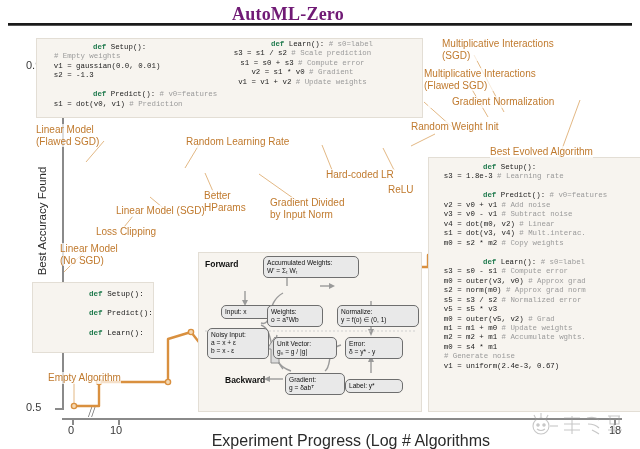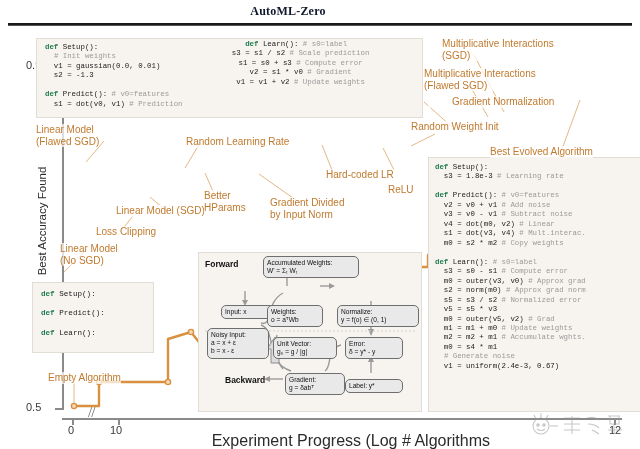--- a/index.html
+++ b/index.html
@@ -3,22 +3,22 @@
 <meta charset="utf-8">
 <style>
   html,body{margin:0;padding:0;}
   body{
     width:640px;height:449px;background:#ffffff;position:relative;overflow:hidden;
     font-family:"Liberation Sans", sans-serif;color:#222;
   }
   
   #paper-title{
     position:absolute;left:0;top:4px;width:576px;text-align:center;
-    font-family:"Liberation Serif", serif;font-weight:bold;font-size:12px;
-    letter-spacing:.2px;color:#0f172a;
+    font-family:"Liberation Serif", serif;font-weight:bold;font-size:18px;
+    letter-spacing:.2px;color:#701a75;
   }
   #title-rule{
     position:absolute;left:8px;top:23px;width:624px;height:0;
     border-top:2px solid #1a1a1a;border-bottom:1px solid #555;
   }
   
   #plot-area{position:absolute;left:0;top:28px;width:640px;height:400px;}
   .axis-line{position:absolute;background:#8a8a8a;}
   #y-axis{left:62px;top:66px;width:2px;height:344px;}
   #x-axis{left:62px;top:418px;width:560px;height:2px;}
@@ -48,21 +48,21 @@
   }
   
   #curve-svg,#leader-svg{position:absolute;left:0;top:0;width:640px;height:449px;}
   #leader-svg{pointer-events:none;}
   
   .codebox{
     position:absolute;background:#f7f4ef;border:1px solid #e3ded5;
     font-family:"Liberation Mono", monospace;white-space:pre;
     color:#1b1b1b;line-height:1.28;
   }
-  .codebox .kw{color:#1f7a4d;font-weight:bold;}
+  .codebox .kw{color:#1f7a4d;font-weight:bold;margin-left:48px;}
   .codebox .cm{color:#9a9a9a;font-weight:normal;}
   #code-top{left:36px;top:38px;width:385px;height:75px;font-size:7.4px;padding:3px 0 0 0;}
   #code-top .col-a{position:absolute;left:8px;top:4px;}
   #code-top .col-b{position:absolute;left:186px;top:1px;text-align:center;}
   #code-empty{left:32px;top:282px;width:112px;height:62px;font-size:7.6px;padding:7px 0 0 8px;}
   #code-best{left:428px;top:157px;width:208px;height:248px;font-size:7.4px;padding:5px 0 0 6px;}
   
   .anno{
     position:absolute;color:#c07a2e;font-size:10px;line-height:1.15;
     background:rgba(255,255,255,.72);
@@ -96,21 +96,21 @@
 <div class="tick" id="y-tick-hi"></div>
 <div class="tick" id="y-tick-lo"></div>
 <div class="tick" id="x-tick-0"></div>
 <div class="tick" id="x-tick-10"></div>
 <div class="tick" id="x-tick-12"></div>
 
 <div class="ticklabel" id="y-label-hi">0.9</div>
 <div class="ticklabel" id="y-label-lo">0.5</div>
 <div class="ticklabel" id="x-label-0">0</div>
 <div class="ticklabel" id="x-label-10">10</div>
-<div class="ticklabel" id="x-label-12">12</div>
+<div class="ticklabel" id="x-label-12">18</div>
 <div id="axis-break">//</div>
 
 <div id="y-axis-title">Best Accuracy Found</div>
 <div id="x-axis-title">Experiment Progress (Log # Algorithms Evaluated)</div>
 
 <svg id="leader-svg">
   <g stroke="#e3b884" stroke-width="1" fill="none">
     <line x1="74" y1="406" x2="74" y2="382"></line>
     <line x1="85" y1="251" x2="64" y2="272"></line>
     <line x1="120" y1="232" x2="133" y2="216"></line>
@@ -144,21 +144,21 @@
     <circle cx="468" cy="255" r="2.6"></circle>
     <circle cx="488" cy="255" r="2.6"></circle>
     <circle cx="516" cy="229" r="2.6"></circle>
     <circle cx="532" cy="229" r="2.6"></circle>
     <circle cx="590" cy="213" r="2.6"></circle>
   </g>
 </svg>
 
 <div class="codebox" id="code-top">
   <span class="col-a"><span class="kw">def</span> Setup():
-  <span class="cm"># Init weights</span>
+  <span class="cm"># Empty weights</span>
   v1 = gaussian(0.0, 0.01)
   s2 = -1.3
 
 <span class="kw">def</span> Predict(): <span class="cm"># v0=features</span>
   s1 = dot(v0, v1) <span class="cm"># Prediction</span></span>
   <span class="col-b"><span class="kw">def</span> Learn(): <span class="cm"># s0=label</span>
   s3 = s1 / s2 <span class="cm"># Scale prediction</span>
   s1 = s0 + s3 <span class="cm"># Compute error</span>
   v2 = s1 * v0 <span class="cm"># Gradient</span>
   v1 = v1 + v2 <span class="cm"># Update weights</span></span>

